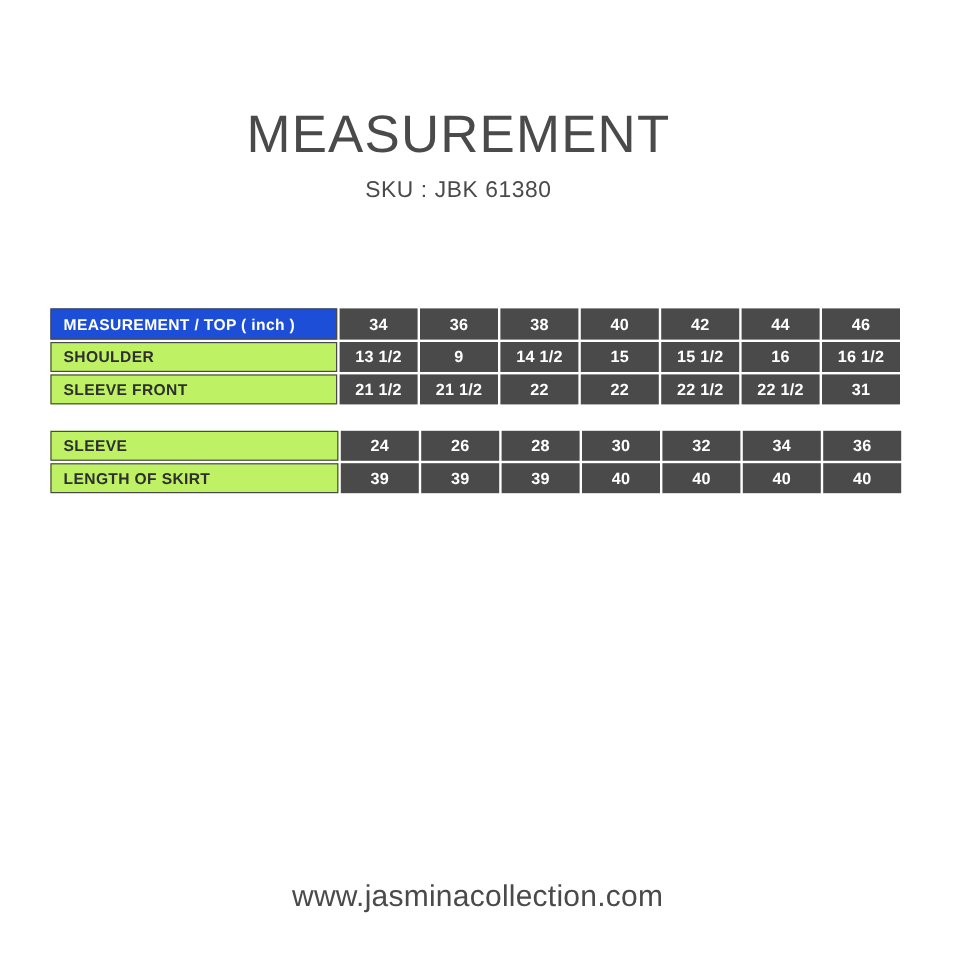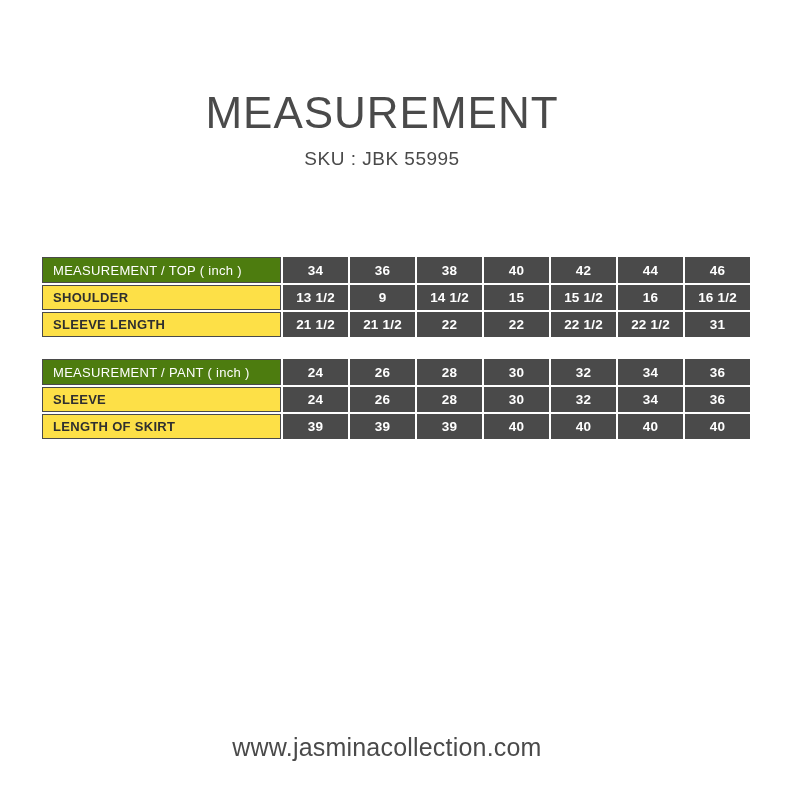--- a/index.html
+++ b/index.html
@@ -56,64 +56,64 @@
     text-align: center;
     vertical-align: middle;
     font-size: 13.5px;
     color: #ffffff;
     background: #4a4a4a;
     font-weight: 700;
     letter-spacing: 0.2px;
   }
   table.mtable td.labelcell {
     width: 228px;
-    background: #fde047;
+    background: #bef264;
     color: #2f2f2f;
     text-align: left;
     padding-left: 10px;
     border: 1.5px solid #4a4a4a;
     height: 23px;
     font-size: 13px;
     font-weight: 700;
     letter-spacing: 0.3px;
   }
   table.mtable td.headlabel {
-    background: #4d7c0f;
+    background: #1d4ed8;
     color: #ffffff;
     text-align: left;
     padding-left: 10px;
     border: 1.5px solid #4a4a4a;
     font-size: 13px;
-    font-weight: 400;
+    font-weight: 700;
     letter-spacing: 0.3px;
   }
   table.mtable td.sizecell {
     width: 65px;
   }
   .gap {
     height: 18px;
   }
   .footer {
     position: absolute;
     bottom: 38px;
-    left: 5px;
+    left: 16px;
     width: 100%;
     text-align: center;
     font-size: 25px;
     color: #4a4a4a;
     letter-spacing: 0.2px;
   }
 </style>
 </head>
 <body>
 
 <div class="page">
 
   <h1 class="title">MEASUREMENT</h1>
-  <div class="subtitle">SKU : JBK 55995</div>
+  <div class="subtitle">SKU : JBK 61380</div>
 
   <div class="tables">
 
     <table class="mtable">
       <tbody>
         <tr>
           <td class="headlabel">MEASUREMENT / TOP ( inch )</td>
           <td class="sizecell">34</td>
           <td class="sizecell">36</td>
           <td class="sizecell">38</td>
@@ -126,46 +126,36 @@
           <td class="labelcell">SHOULDER</td>
           <td class="sizecell">13 1/2</td>
           <td class="sizecell">9</td>
           <td class="sizecell">14 1/2</td>
           <td class="sizecell">15</td>
           <td class="sizecell">15 1/2</td>
           <td class="sizecell">16</td>
           <td class="sizecell">16 1/2</td>
         </tr>
         <tr>
-          <td class="labelcell">SLEEVE LENGTH</td>
+          <td class="labelcell">SLEEVE FRONT</td>
           <td class="sizecell">21 1/2</td>
           <td class="sizecell">21 1/2</td>
           <td class="sizecell">22</td>
           <td class="sizecell">22</td>
           <td class="sizecell">22 1/2</td>
           <td class="sizecell">22 1/2</td>
           <td class="sizecell">31</td>
         </tr>
       </tbody>
     </table>
 
     <div class="gap"></div>
 
     <table class="mtable">
       <tbody>
-        <tr>
-          <td class="headlabel">MEASUREMENT / PANT ( inch )</td>
-          <td class="sizecell">24</td>
-          <td class="sizecell">26</td>
-          <td class="sizecell">28</td>
-          <td class="sizecell">30</td>
-          <td class="sizecell">32</td>
-          <td class="sizecell">34</td>
-          <td class="sizecell">36</td>
-        </tr>
         <tr>
           <td class="labelcell">SLEEVE</td>
           <td class="sizecell">24</td>
           <td class="sizecell">26</td>
           <td class="sizecell">28</td>
           <td class="sizecell">30</td>
           <td class="sizecell">32</td>
           <td class="sizecell">34</td>
           <td class="sizecell">36</td>
         </tr>

